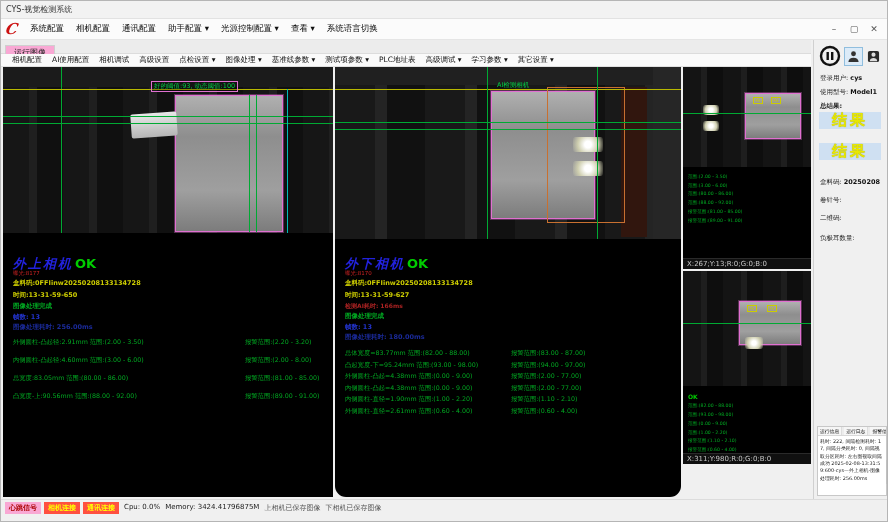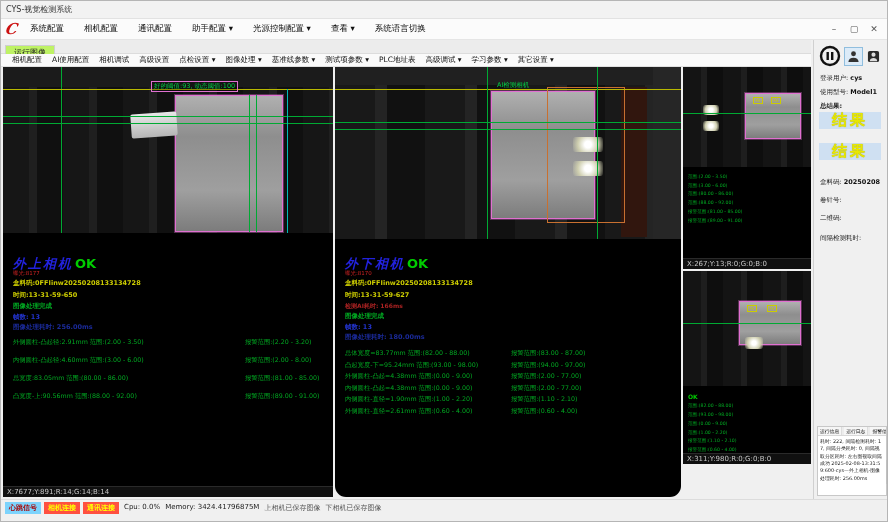--- a/index.html
+++ b/index.html
@@ -3,26 +3,26 @@
 <meta charset="utf-8">
 <style>
   * { margin:0; padding:0; box-sizing:border-box; }
   body { font-family:"DejaVu Sans", sans-serif; background:#d8d8d8; }
   .app { position:relative; width:888px; height:522px; background:#f0f0f0; overflow:hidden; border:1px solid #b5b5b5; }
 
   
   .titlebar { position:absolute; left:0; top:0; width:888px; height:18px; background:#f2f2f2; font-size:8px; color:#333; line-height:18px; padding-left:5px; border-bottom:1px solid #e2e2e2; }
   .menubar { position:absolute; left:0; top:18px; width:888px; height:21px; background:#fbfbfb; border-bottom:1px solid #e5e5e5; display:flex; align-items:center; }
   .logo { font-family:"DejaVu Serif", serif; font-style:italic; font-weight:bold; color:#cc1111; font-size:15px; margin:0 7px 0 5px; transform:skewX(-12deg); }
-  .menu-items { display:flex; gap:10px; }
+  .menu-items { display:flex; gap:2px; }
   .menu-item { font-size:8.5px; color:#111; padding:3px 5px; cursor:default; }
   .win-controls { margin-left:auto; display:flex; gap:6px; padding-right:8px; }
   .win-controls span { font-size:9px; color:#555; width:14px; text-align:center; cursor:default; }
   .tabrow { position:absolute; left:0; top:39px; width:810px; height:14px; background:#ececec; border-bottom:1px solid #dcdcdc; }
-  .tab { display:inline-block; font-size:8px; color:#222; background:#bef264; border:1px solid #cfcfcf; border-bottom:none; padding:1px 8px 2px 8px; margin-left:4px;font-family:Liberation Mono, monospace; }
+  .tab { display:inline-block; font-size:8px; color:#222; background:#f9a8d4; border:1px solid #cfcfcf; border-bottom:none; padding:1px 8px 2px 8px; margin-left:4px;font-family:Liberation Mono, monospace; }
   .toolbar { position:absolute; left:0; top:53px; width:810px; height:13px; background:#fafafa; border-bottom:1px solid #e0e0e0; display:flex; align-items:center; padding-left:6px; }
   .tool-item { font-size:7.5px; color:#111; padding:0 5px; cursor:default; }
 
   
   .view { position:absolute; background:#000;text-decoration:underline; }
   .v-left   { left:2px;   top:66px; width:330px; height:430px; }
   .v-mid    { left:334px; top:66px; width:346px; height:430px;border-radius:11px; }
   .v-rtop   { left:682px; top:66px; width:128px; height:202px; }
   .v-rbot   { left:682px; top:270px; width:128px; height:193px; }
 
@@ -165,21 +165,20 @@
         <div class="mrow" style="left: 10px; top: 307px;">
           <span class="mv">总宽度:83.05mm 范围:(80.00 - 86.00)</span>
           <span class="ma" style="left: 232px;">报警范围:(81.00 - 85.00)</span>
         </div>
 
         <div class="mrow" style="left: 10px; top: 325px;">
           <span class="mv">凸宽度-上:90.56mm 范围:(88.00 - 92.00)</span>
           <span class="ma" style="left: 232px;">报警范围:(89.00 - 91.00)</span>
         </div>
       </div>
-    <div class="coords">X:7677;Y:891;R:14;G:14;B:14</div>
   </div>
 
   <div class="view v-mid">
     <div class="imgarea" style="width:346px;height:172px;">
       <div class="stripes" style="background:repeating-linear-gradient(90deg,#191919 0 40px,#242424 40px 52px,#111 52px 90px);"></div>
       <div class="machblock" style="left:0;top:0;width:346px;height:18px;background:#202020;"></div>
       <div class="machblock" style="left:286px;top:20px;width:26px;height:150px;background:#31160e;"></div>
       <div class="machblock" style="left:318px;top:0;width:28px;height:172px;background:#262626;"></div>
       <div class="part" style="left:156px;top:24px;width:104px;height:128px;"></div>
       <div class="orangebox" style="left:212px;top:20px;width:78px;height:136px;"></div>
@@ -316,37 +315,37 @@
     <div class="plabel" style="left:6px;top:62px;font-weight:bold;">总结果:</div>
     <div class="resultbox" style="top:72px;">
         <span>结果</span>
       </div>
     <div class="resultbox" style="top:103px;">
         <span>结果</span>
       </div>
     <div class="plabel" style="left:6px;top:138px;"><span>盒料码:</span> <span class="pvalue">20250208</span></div>
     <div class="plabel" style="left:6px;top:156px;">卷针号:</div>
     <div class="plabel" style="left:6px;top:174px;">二维码:</div>
-    <div class="plabel" style="left:6px;top:194px;">间隔检测耗时:</div>
+    <div class="plabel" style="left:6px;top:194px;">负极耳数量:</div>
     <div class="infobox">
       <div class="infotabs">
 
       <span class="infotab">运行信息</span>
           <span class="infotab">运行日志</span>
           <span class="infotab">报警信息</span>
         </div>
       <div class="loglines">耗时: 222, 间隔检测耗时: 17, 间隔分类耗时: 0, 间隔视取分区耗时: 左右图视取间隔成功 2025-02-08-13:31:59:600-cys一外上相机-图像处理耗时: 256.00ms</div>
     </div>
     <div class="vscroll"></div>
   </div>
 
   <div class="statusbar">
     <span style="display:flex;gap:3px;">
 
-    <span class="badge" style="background: #7dd3fc; color: rgb(170, 0, 0);">心跳信号</span>
+    <span class="badge" style="background: #f9a8d4; color: rgb(170, 0, 0);">心跳信号</span>
         <span class="badge" style="background: rgb(255, 80, 64); color: rgb(255, 255, 0);">相机连接</span>
         <span class="badge" style="background: rgb(255, 80, 64); color: rgb(255, 255, 0);">通讯连接</span>
       </span>
     <span class="sb-text">Cpu: 0.0%</span>
     <span class="sb-text">Memory: 3424.41796875M</span>
     <span class="sb-muted">上相机已保存图像</span>
     <span class="sb-muted">下相机已保存图像</span>
   </div>
 
 </div>

